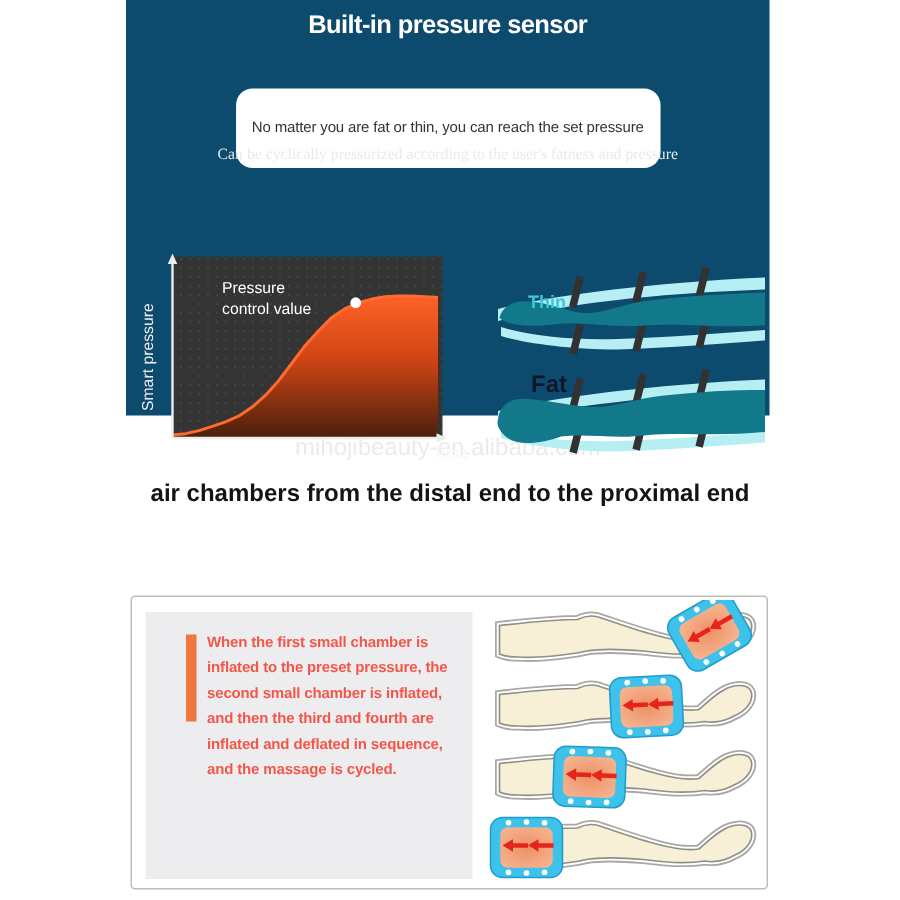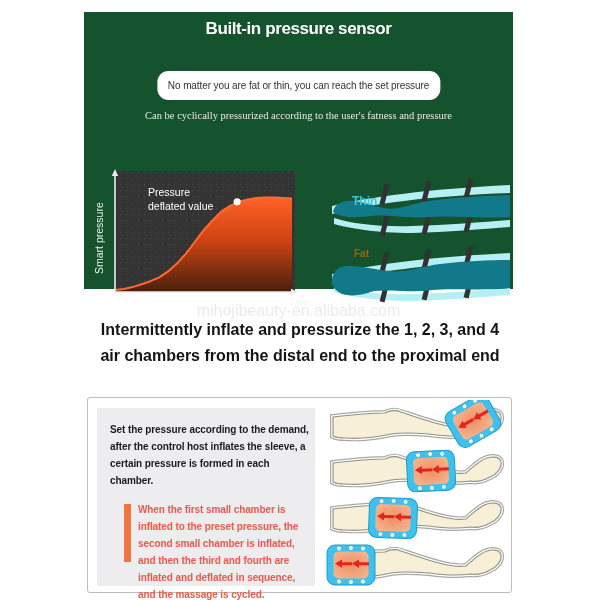--- a/index.html
+++ b/index.html
@@ -1,38 +1,38 @@
 <!DOCTYPE html>
 <html><head>
 <meta charset="utf-8">
 <style>
   html,body{margin:0;padding:0;background:#ffffff;}
   .stage{position:relative;width:600px;height:600px;background:#fff;overflow:hidden;
          font-family:"Liberation Sans",sans-serif;}
   
-  .hero{position:absolute;left:84px;top:12px;width:429px;height:277px;background:#14532d;}
+  .hero{position:absolute;left:84px;top:0;width:429px;height:277px;background:#0c4a6e;}
   .hero-title{position:absolute;left:0;top:7px;width:100%;text-align:center;color:#fff;
               font-size:17px;font-weight:bold;letter-spacing:-0.4px;white-space:nowrap;}
   .pill{position:absolute;left:50%;top:59px;transform:translateX(-50%);height:21px;line-height:21px;
-        background:#ffffff;border-radius:11px;padding:4px 11px;color:#333;font-size:10px;
+        background:#ffffff;border-radius:11px;padding:16px 11px;color:#333;font-size:10px;
         letter-spacing:-0.1px;white-space:nowrap;}
   .hero-sub{position:absolute;left:0;top:98px;width:100%;text-align:center;color:#e9e9e9;
             font-size:10.5px;white-space:nowrap;font-family:Liberation Serif, serif;}
   
   .chart-svg{position:absolute;left:108px;top:166px;width:192px;height:132px;}
   .ylab{position:absolute;left:92px;top:186px;height:104px;width:14px;display:flex;align-items:center;
         justify-content:center;color:#ededed;font-size:10.5px;
         writing-mode:vertical-rl;transform:rotate(180deg);white-space:nowrap;}
   .xlab{position:absolute;left:272px;top:296px;width:57px;text-align:center;color:#f5f5f5;font-size:10.5px;}
   .anno{position:absolute;left:148px;top:185px;width:85px;text-align:left;color:#ffffff;
         font-size:10.5px;line-height:14px;}
   
   .sleeves-svg{position:absolute;left:322px;top:170px;width:192px;height:136px;}
   .thin-label{position:absolute;left:352px;top:178px;color:#3cc8d6;font-size:12px;font-weight:bold;margin-top:16px;}
-  .fat-label{position:absolute;left:354px;top:248px;color:#a16207;font-size:10px;font-weight:bold;}
+  .fat-label{position:absolute;left:354px;top:248px;color:#0f172a;font-size:16px;font-weight:bold;}
   .watermark{position:absolute;left:0;top:290px;width:100%;text-align:center;
              color:rgba(205,205,205,0.4);font-size:16px;white-space:nowrap;}
   
   .mid{position:absolute;left:0;top:317px;width:600px;text-align:center;color:#141414;
        font-size:16px;font-weight:bold;line-height:26px;}
   .mid div{white-space:nowrap;}
   
   .infobox{position:absolute;left:87px;top:397px;width:425px;height:196px;background:#ffffff;
            border:1px solid #bdbdbd;border-radius:3px;box-sizing:border-box;}
   .graybox{position:absolute;left:9px;top:10px;width:218px;height:178px;background:#ededef;}
@@ -75,21 +75,21 @@
     <line x1="7" y1="126" x2="7" y2="9" stroke="#ececec" stroke-width="1.6"></line>
     <polygon points="7,3 3.8,10 10.2,10" fill="#ececec"></polygon>
     <line x1="7" y1="126" x2="184" y2="126" stroke="#ececec" stroke-width="1.6"></line>
     <polygon points="190,126 183,122.8 183,129.2" fill="#ececec"></polygon>
     <circle r="3.6" fill="#ffffff" cx="129.13" cy="35.83999999999999"></circle>
   </svg>
   <div class="ylab">Smart pressure</div>
   <div class="xlab">Time</div>
   <div class="anno">
     <div>Pressure</div>
-    <div>deflated value</div>
+    <div>control value</div>
   </div>
 
   <svg class="sleeves-svg" viewBox="0 0 192 136">
 
     <g>
       <path d="M10,36 C48,27 105,19 188,15 L188,23 C105,26 48,34 10,44 Z" fill="#b5eff4"></path>
       <path d="M12,48 C30,54 60,57 90,56 C125,55 160,52 188,50 L188,57 C160,59 125,62 90,63 C55,63 25,58 12,54 Z" fill="#b5eff4"></path>
       <rect x="60" y="14" width="5" height="21" fill="#323232" transform="rotate(14 62 24)"></rect>
       <rect x="102" y="11" width="5" height="21" fill="#323232" transform="rotate(14 104 21)"></rect>
       <rect x="144" y="8" width="5" height="21" fill="#323232" transform="rotate(14 146 18)"></rect>
@@ -108,27 +108,25 @@
       <rect x="60" y="112" width="5" height="20" fill="#323232" transform="rotate(14 62 122)"></rect>
       <rect x="102" y="110" width="5" height="20" fill="#323232" transform="rotate(14 104 120)"></rect>
       <rect x="144" y="108" width="5" height="20" fill="#323232" transform="rotate(14 146 118)"></rect>
       <path d="M10,110 C11,100 18,95 30,96 C45,97 55,100 68,101 C85,103 100,96 118,94 C145,91 165,90 188,90 L188,118 C160,121 130,118 110,120 C90,123 70,119 52,121 C38,126 22,128 14,120 C10,116 9,112 10,110 Z" fill="#11798a"></path>
     </g>
   </svg>
   <div class="thin-label">Thin</div>
   <div class="fat-label">Fat</div>
 
   <h2 class="mid" style="margin:0;">
-    <div>Intermittently inflate and pressurize the 1, 2, 3, and 4</div>
     <div>air chambers from the distal end to the proximal end</div>
   </h2>
 
   <section class="infobox">
     <div class="graybox">
-      <p class="blackpara">Set the pressure according to the demand, after the control host inflates the sleeve, a certain pressure is formed in each chamber.</p>
       <div class="orange-row">
         <div class="obar"></div>
         <p class="orangepara">When the first small chamber is inflated to the preset pressure, the second small chamber is inflated, and then the third and fourth are inflated and deflated in sequence, and the massage is cycled.</p>
       </div>
     </div>
 
     <svg class="stages-svg" viewBox="0 0 196 192">
       <defs>
         <radialGradient id="salmonGrad" cx="0.5" cy="0.5" r="0.75">
           <stop offset="0" stop-color="#ee9066"></stop>

